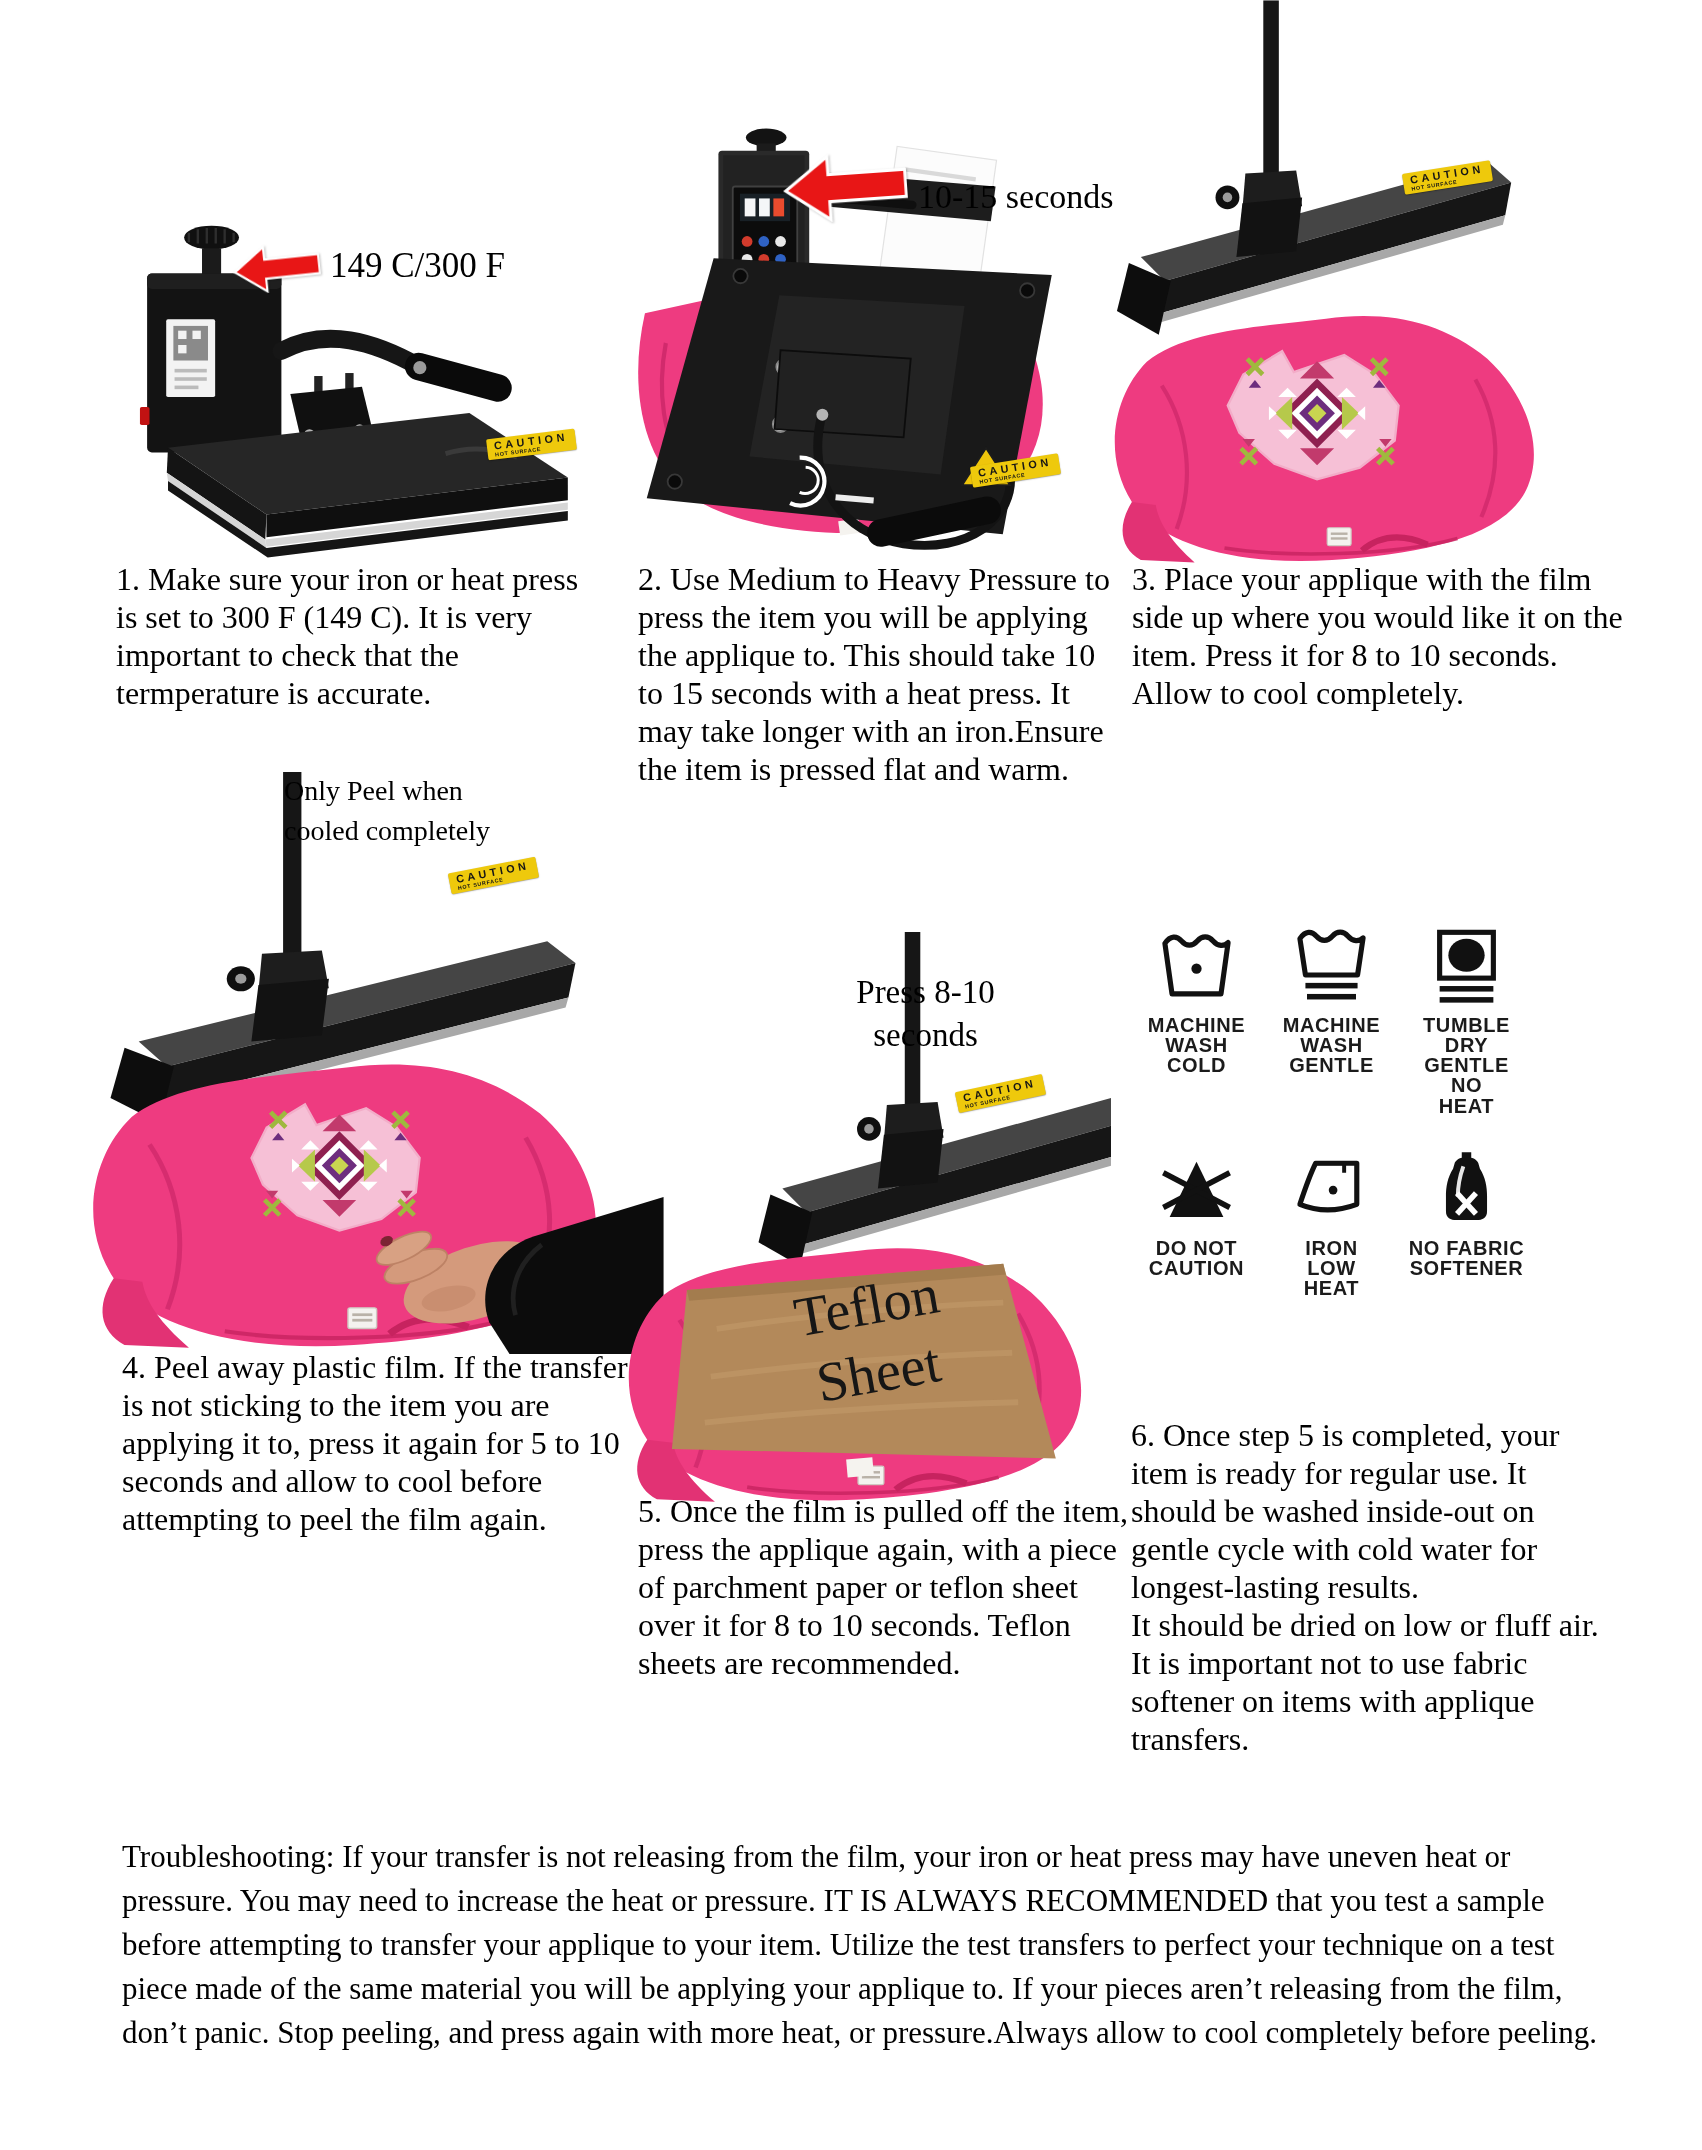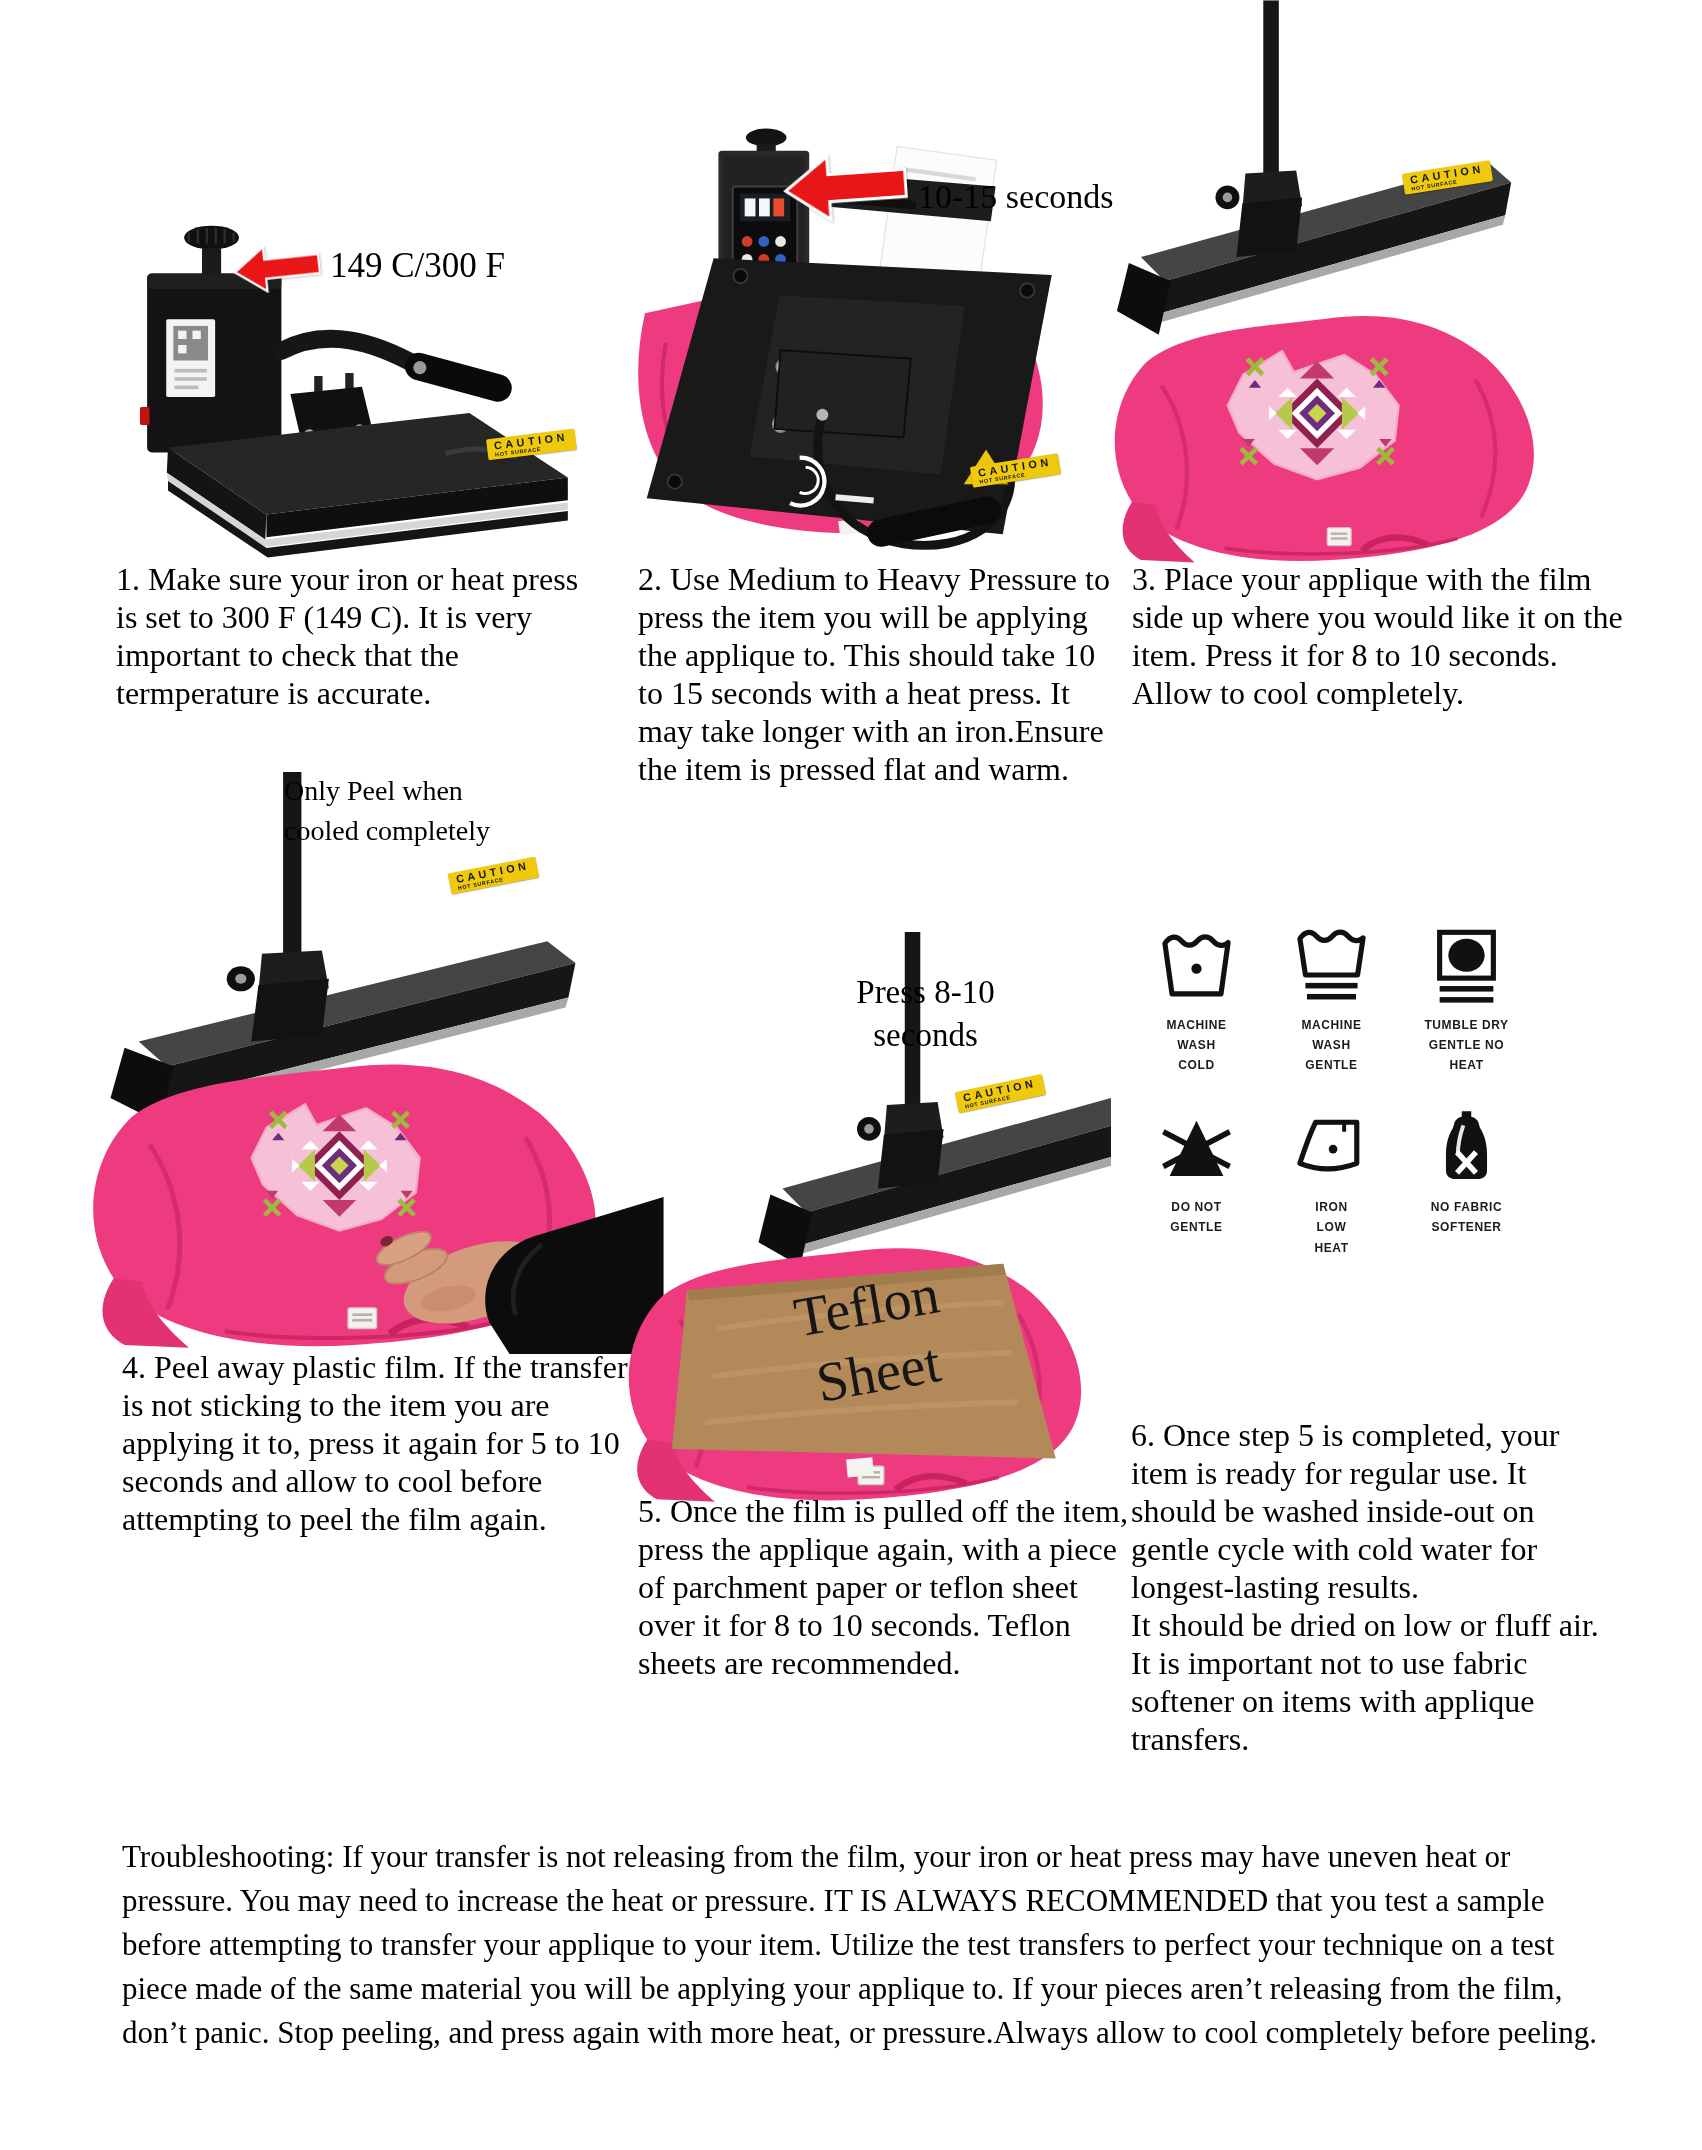--- a/index.html
+++ b/index.html
@@ -20,21 +20,21 @@
   .caution .word { display:block; font-size:10.8px; letter-spacing:3.6px; line-height:1.05; }
   .caution .sub  { display:block; font-size:5.4px; letter-spacing:0.7px; text-align:left; line-height:1.1; }
   .care-grid {
     position:absolute; left:1138px; top:926px; width:387px;
     display:grid; grid-template-columns:repeat(3,117px); column-gap:18px; row-gap:33px;
   }
   .care-cell { display:flex; flex-direction:column; align-items:center; }
   .care-cell svg { width:79px; height:79px; }
   .care-label {
     margin-top:9.6px; font-family:"Liberation Sans", sans-serif; font-weight:700;
-    font-size:12px; line-height:20.3px; letter-spacing:0.6px; text-align:center;
+    font-size:20px; line-height:20.3px; letter-spacing:0.6px; text-align:center;
     color:#1b1b1b; white-space:pre-line;
   }
   .teflon-label {
     position:absolute; left:732px; top:1271px; width:281px; text-align:center;
     font-size:56px; line-height:68px; color:#161616; transform:rotate(-10deg);
     white-space:pre-line;
   }
   .trouble { position:absolute; left:122px; top:1835px; width:1491px; font-size:31px; line-height:44px; }
 </style>
 </head>
@@ -283,21 +283,21 @@
 GENTLE NO
 HEAT</div>
     </div>
     <div class="care-cell">
       <svg viewBox="0 0 100 100">
         <polygon points="50,16 84,86 16,86" fill="#111"></polygon>
         <line x1="8" y1="30" x2="92" y2="74" stroke="#111" stroke-width="7"></line>
         <line x1="92" y1="30" x2="8" y2="74" stroke="#111" stroke-width="7"></line>
       </svg>
       <div class="care-label">DO NOT
-GENTLE</div>
+CAUTION</div>
     </div>
     <div class="care-cell">
       <svg viewBox="0 0 100 100">
         <path d="M30 18 H 82 V 70 C 58 79, 32 79, 10 70 C 16 52, 22 34, 30 18 Z" fill="none" stroke="#111" stroke-width="6.5" stroke-linejoin="round"></path>
         <path d="M30 18 H 66 V 30" fill="none" stroke="#111" stroke-width="5"></path>
         <circle cx="52" cy="52" r="5.5" fill="#111"></circle>
       </svg>
       <div class="care-label">IRON
 LOW
 HEAT</div>

